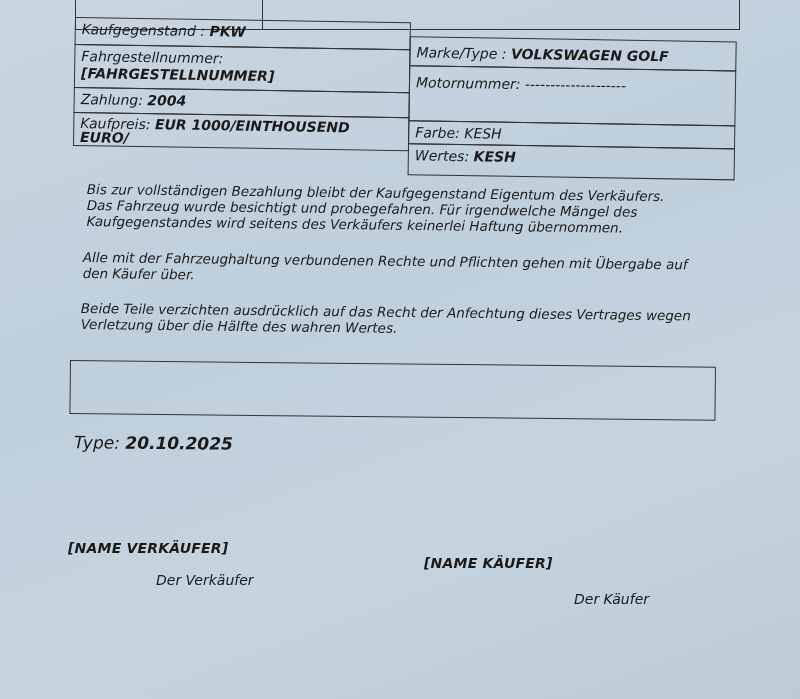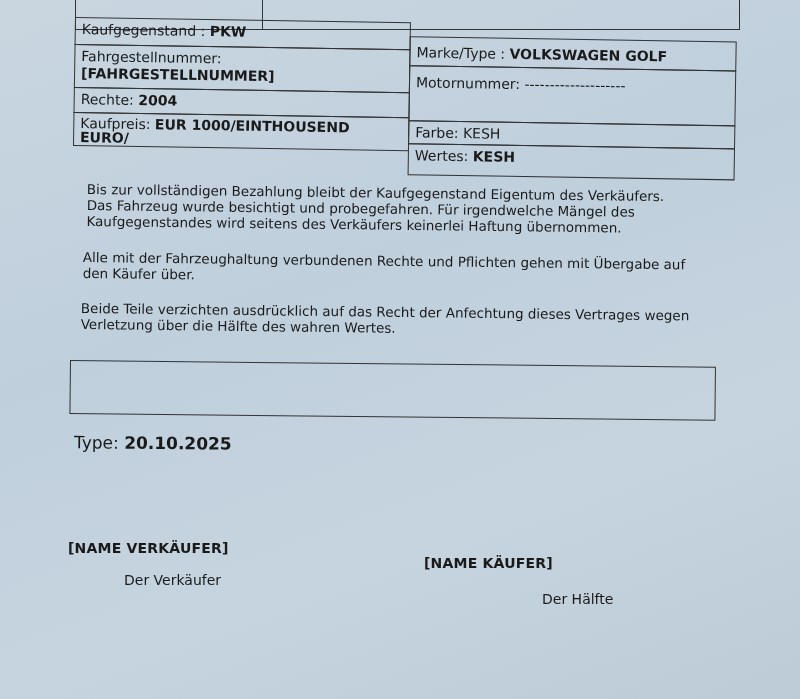--- a/index.html
+++ b/index.html
@@ -3,21 +3,21 @@
 <meta charset="utf-8">
 <style>
   html, body { margin:0; padding:0; }
   body {
     width:800px; height:699px; overflow:hidden;
     background: linear-gradient(160deg, #c9d6e0 0%, #bfcfdc 40%, #c6d4df 70%, #bccbd6 100%);
     font-family: "DejaVu Sans", sans-serif;
     color:#1a1a1a;
     position:relative;
   }
-  .page { position:absolute; left:0; top:0; width:800px; height:699px; }
+  .page { position:absolute; left:0; top:0; width:800px; height:699px;font-style:italic; }
   .top-box {
     position:absolute; left:75px; top:-20px; width:663px; height:49px;
     border:1px solid #333; border-top:none;
   }
   .top-box .divider { position:absolute; left:186px; top:0; width:1px; height:49px; background:#333; }
   .table {
     position:absolute; left:75px; top:17px; width:660px; height:152px;
     transform: rotate(0.9deg); transform-origin: left top;
   }
   .cell {
@@ -29,21 +29,21 @@
     position:absolute; font-size:13.5px; line-height:16px;
     transform: rotate(0.7deg); transform-origin:left top;
   }
   .sig-box {
     position:absolute; left:70px; top:360px; width:644px; height:52px;
     border:1px solid #333; transform: rotate(0.6deg); transform-origin:left top;
   }
   .datum { position:absolute; left:74px; top:433px; font-size:17px; transform:rotate(0.5deg); }
   .datum b { font-weight:bold; }
   .name { position:absolute; font-size:14px; font-weight:bold; letter-spacing:0.2px; }
-  .role { position:absolute; font-size:14px; }
+  .role { position:absolute; font-size:14px;margin-left:32px; }
 </style>
 </head>
 <body>
 
 <div class="page">
 
   <div class="top-box">
     <div class="divider"></div>
   </div>
 
@@ -55,21 +55,21 @@
       <span>Marke/Type  :</span> <b>VOLKSWAGEN GOLF</b>
     </div>
     <div class="cell" style="left:0;top:27px;width:336px;height:44px;">
       <div>Fahrgestellnummer:</div>
       <b>[FAHRGESTELLNUMMER]</b>
     </div>
     <div class="cell" style="left:335px;top:43px;width:327px;height:56px;padding-top:8px;">
       <span>Motornummer:</span> <span>--------------------</span>
     </div>
     <div class="cell" style="left:0;top:70px;width:336px;height:26px;">
-      <span>Rechte:</span> <b>2004</b>
+      <span>Zahlung:</span> <b>2004</b>
     </div>
     <div class="cell" style="left:335px;top:98px;width:327px;height:24px;">
       <span>Farbe:</span> <span>KESH</span>
     </div>
     <div class="cell" style="left:0;top:95px;width:336px;height:34px;line-height:14px;">
       <span>Kaufpreis:</span> <b>EUR 1000/EINTHOUSEND EURO/</b>
     </div>
     <div class="cell" style="left:335px;top:121px;width:327px;height:32px;">
       <span>Wertes:</span> <b>KESH</b>
     </div>
@@ -95,15 +95,15 @@
 
   <div class="datum">
     <span>Type:</span>
     <b>20.10.2025</b>
   </div>
 
   <div class="name" style="left:68px;top:540px;">[NAME VERKÄUFER]</div>
   <div class="role" style="left:124px;top:572px;">Der Verkäufer</div>
 
   <div class="name" style="left:424px;top:555px;">[NAME KÄUFER]</div>
-  <div class="role" style="left:542px;top:591px;">Der Hälfte</div>
+  <div class="role" style="left:542px;top:591px;">Der Käufer</div>
 
 </div>
 
 </body></html>

